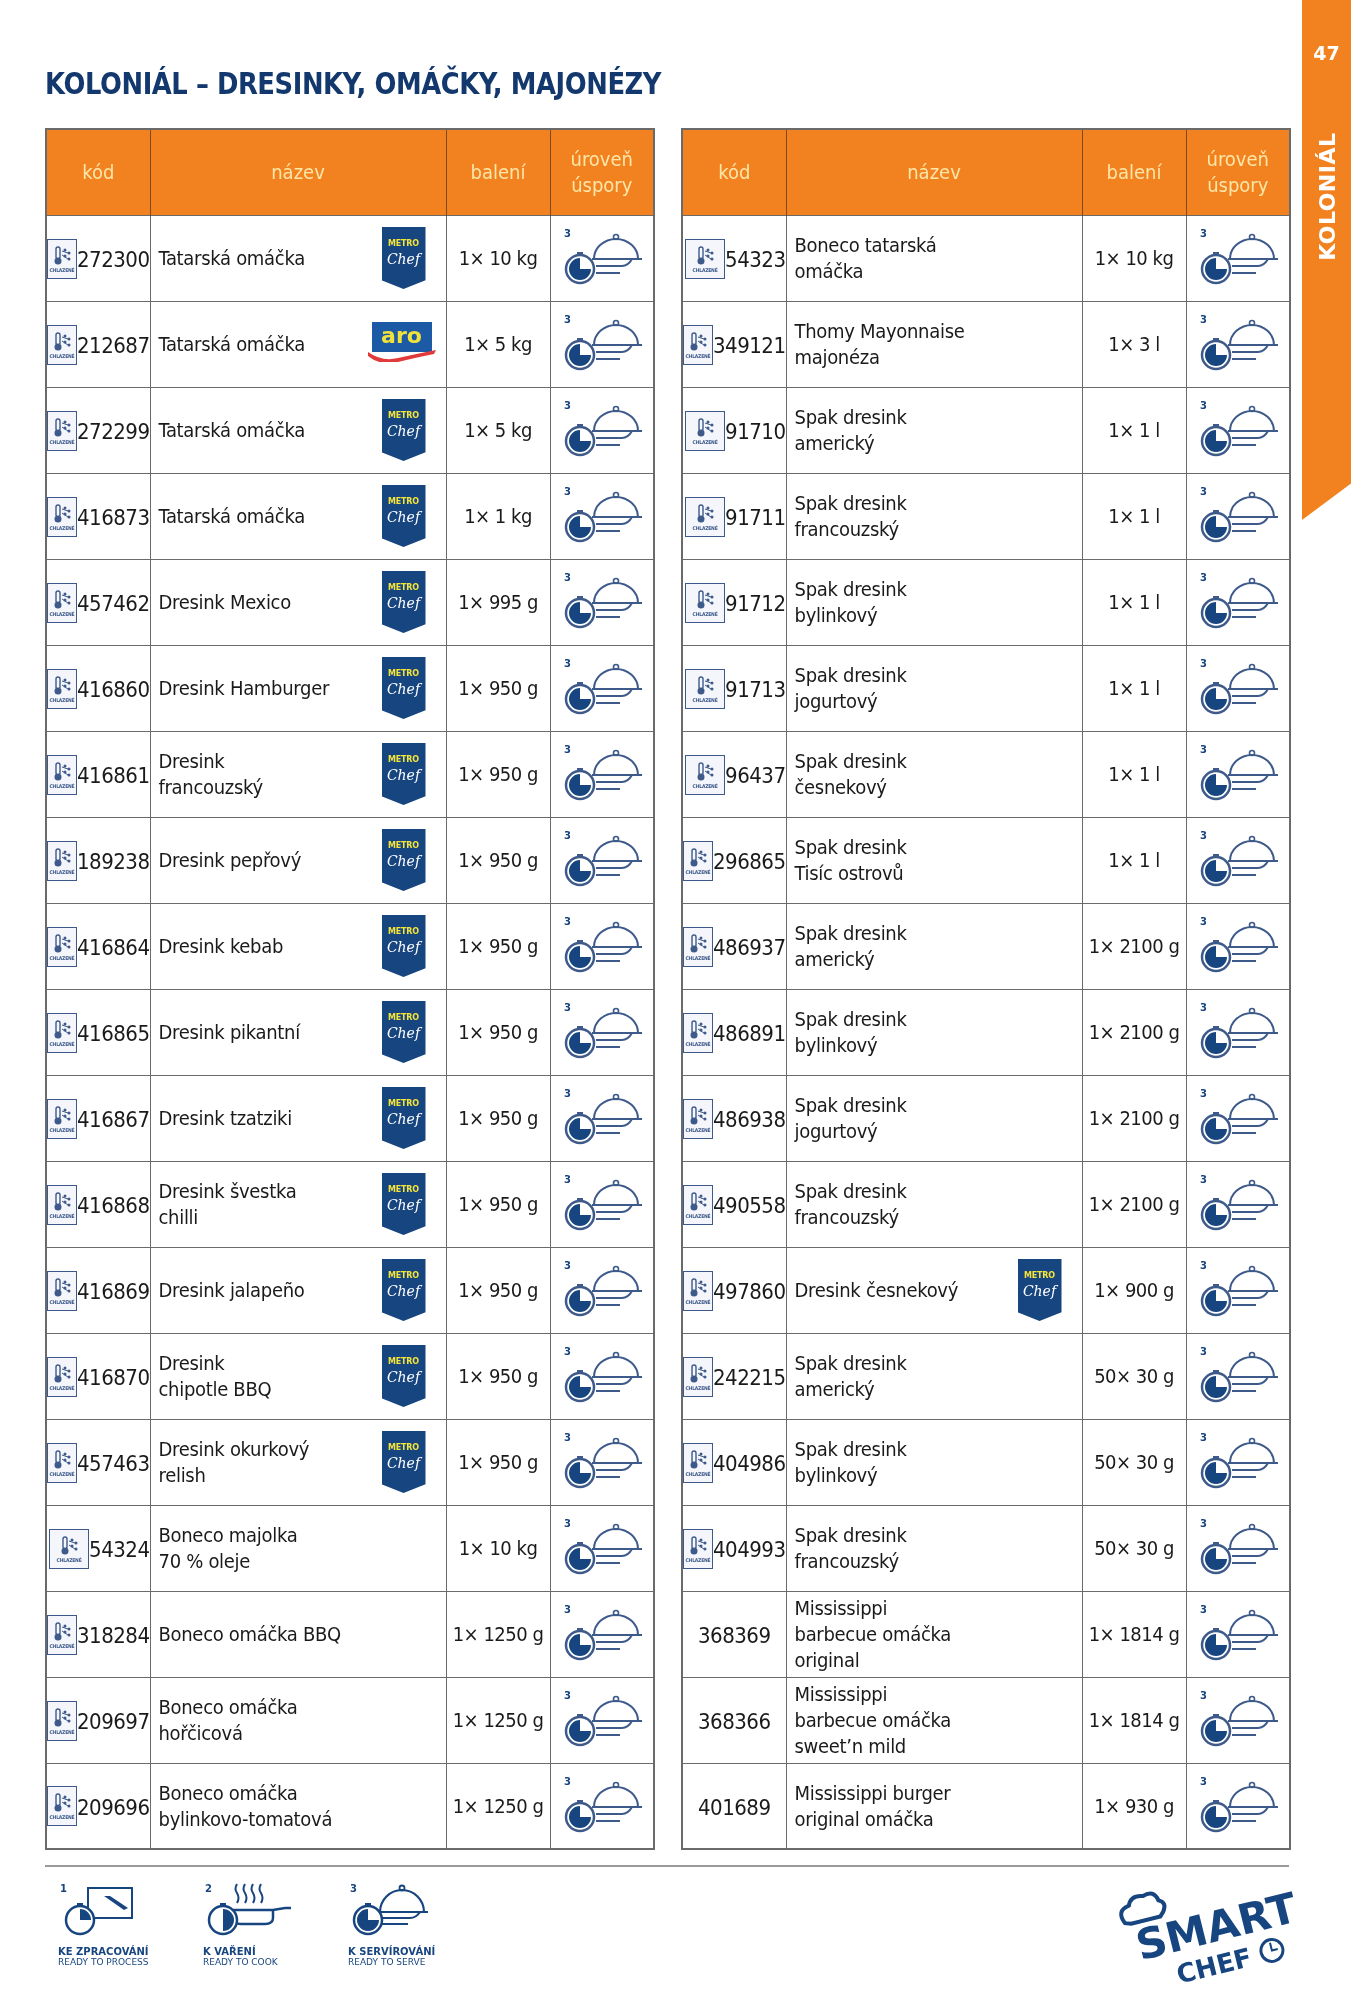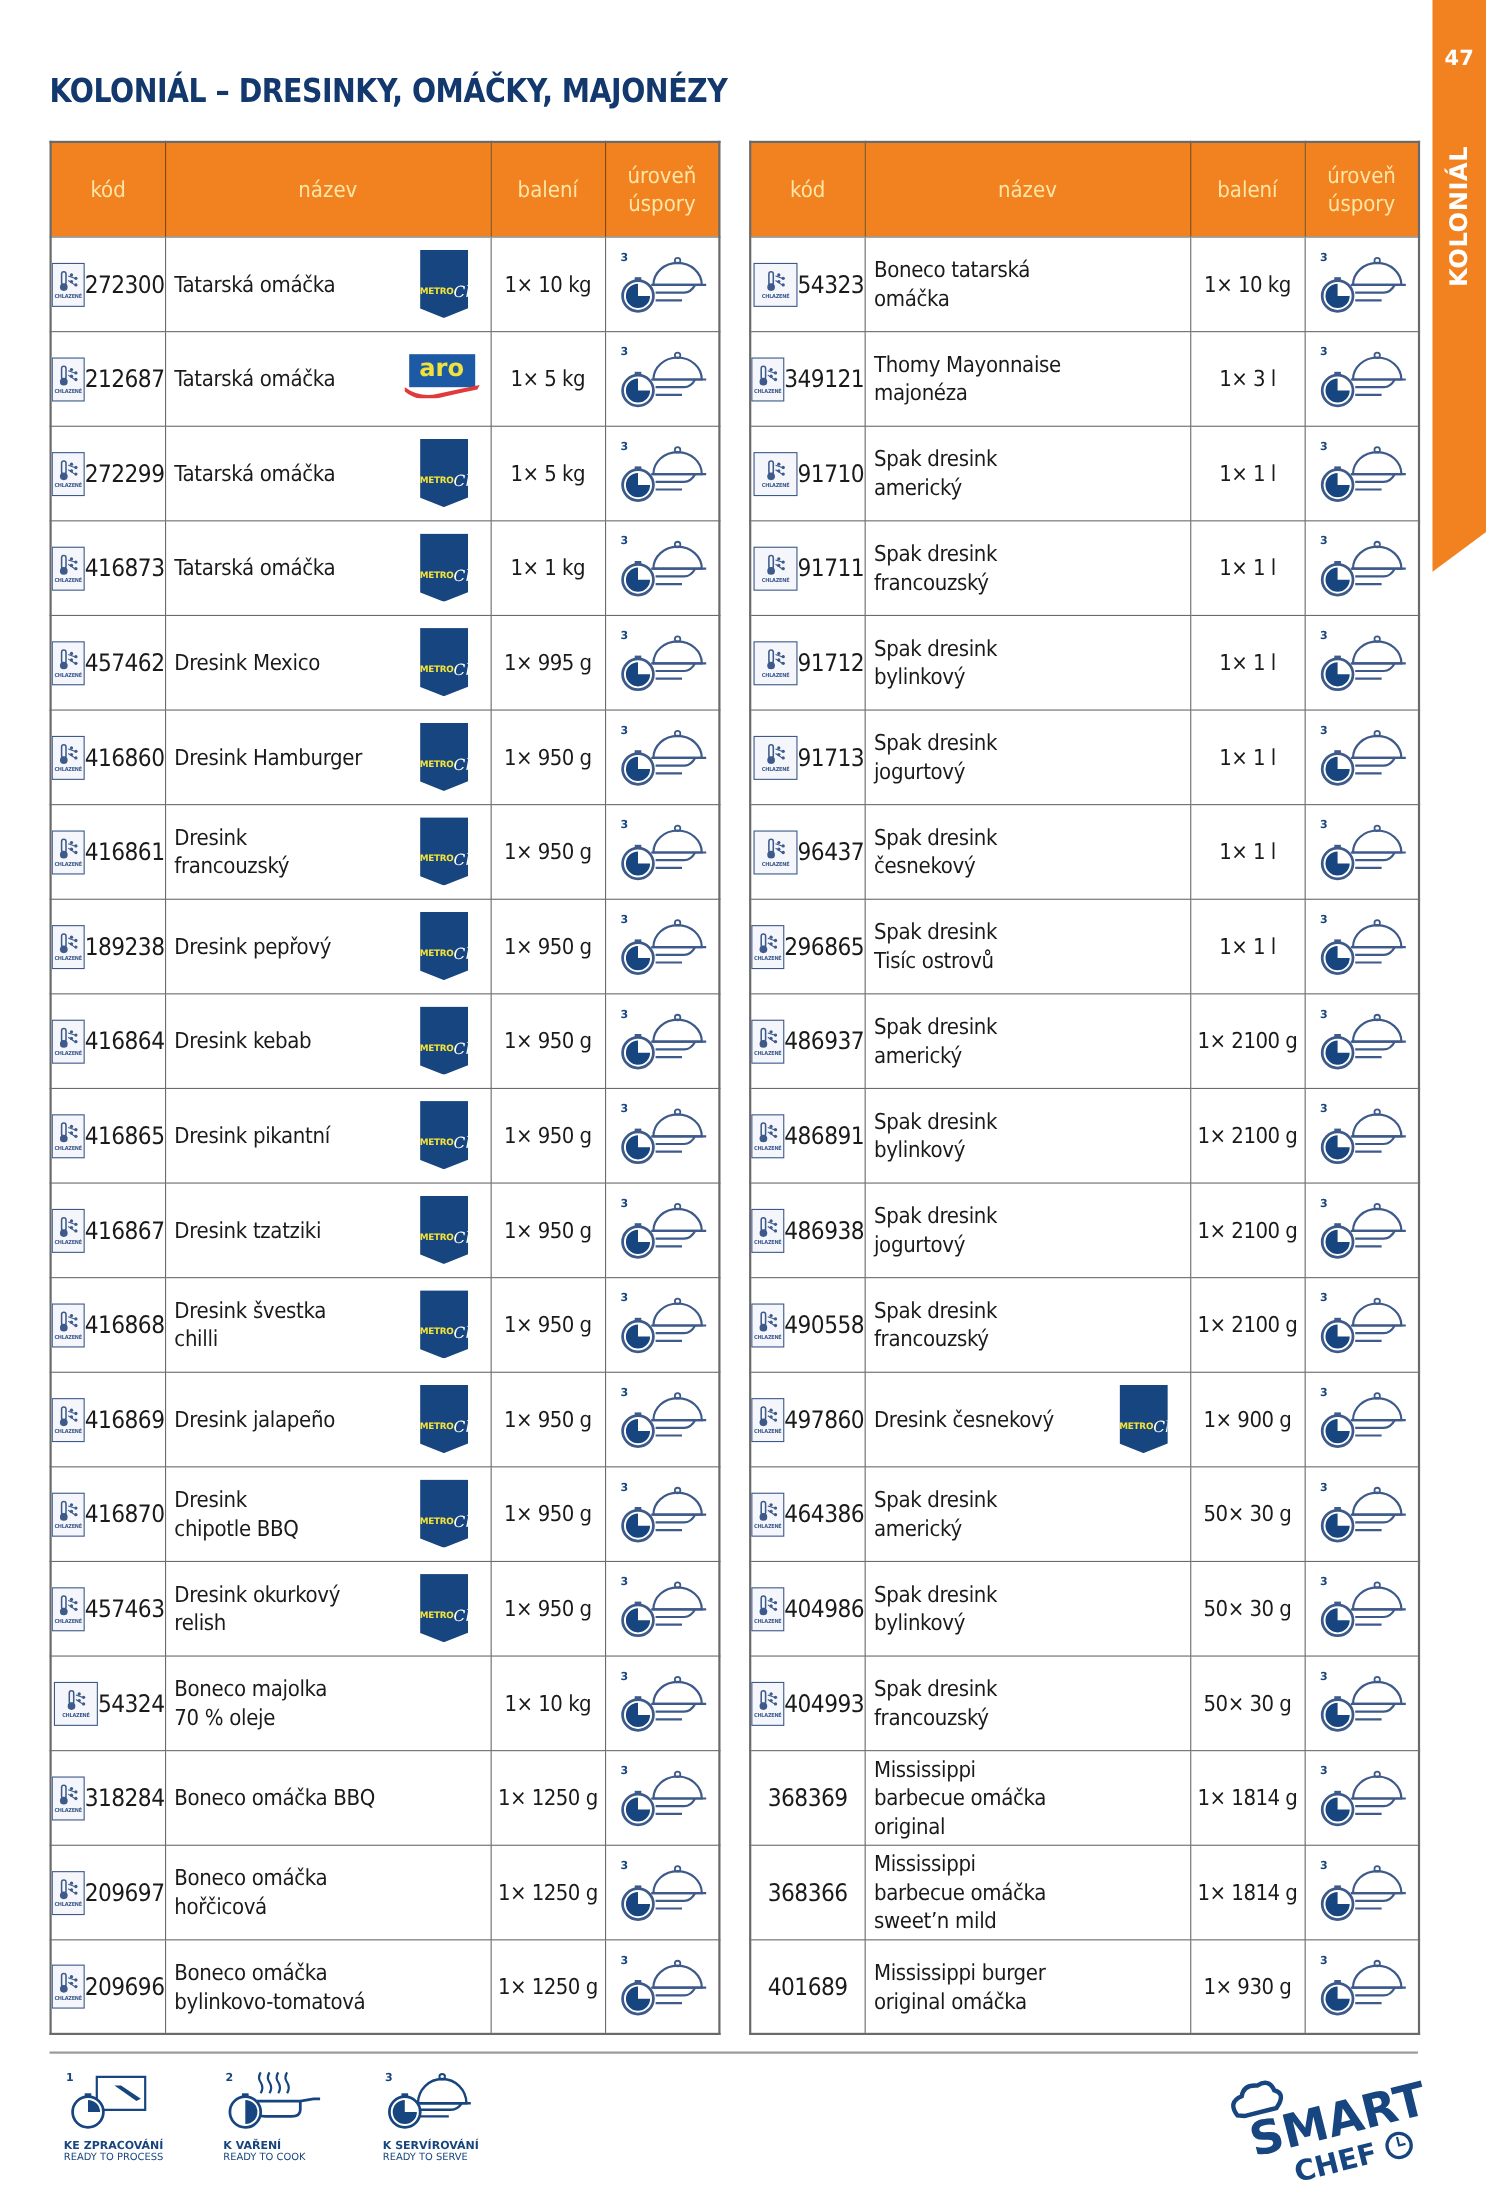--- a/index.html
+++ b/index.html
@@ -64,21 +64,21 @@
   .chill-icon svg { width: 22px; height: 22px; }
   .chill-icon .chill-text { font-size: 5px; font-weight: bold; color: #3d5a8a; line-height: 6px; letter-spacing: -0.2px; }
 
   td.name { padding: 0 6px 0 8px; position: relative; }
   td.name .name-wrap { display: flex; align-items: center; justify-content: space-between; }
   td.name .name-text { font-size: 20px; line-height: 26px; white-space: pre-line; letter-spacing: -0.3px; }
 
   .brand-metro {
     width: 44px; height: 62px; background: #17457f; margin-right: 14px; flex: none;
     clip-path: polygon(0 0, 100% 0, 100% 86%, 50% 100%, 0 86%);
-    display: flex; align-items: center; padding-top: 12px;
+    display: flex; flex-direction: column; align-items: center; padding-top: 12px;
   }
   .brand-metro .m1 { font-size: 8px; font-weight: bold; color: #f5e43a; font-family: "DejaVu Sans", sans-serif; letter-spacing: -0.2px; }
   .brand-metro .m2 { font-size: 14px; font-style: italic; color: #ffffff; font-family: "DejaVu Serif", serif; margin-top: 3px; }
 
   .brand-aro { width: 72px; height: 48px; position: relative; flex: none; margin-right: 2px; }
   .brand-aro .aro-box {
     position: absolute; left: 6px; top: 2px; width: 60px; height: 30px; background: #1c5aa6;
     color: #f0e23a; font-weight: bold; font-size: 22px; text-align: center; line-height: 28px;
     font-family: "DejaVu Sans", sans-serif;
   }
@@ -1389,21 +1389,21 @@
                 <rect x="5" y="2" width="4" height="12" rx="2" fill="none" stroke="#3d5a8a" stroke-width="1.4"></rect>
                 <circle cx="7" cy="16" r="3.5" fill="#3d5a8a"></circle>
                 <circle cx="14" cy="5" r="1.5" fill="#3d5a8a"></circle>
                 <circle cx="18" cy="8" r="1.5" fill="#3d5a8a"></circle>
                 <circle cx="14" cy="11" r="1.5" fill="#3d5a8a"></circle>
                 <circle cx="18" cy="14" r="1.5" fill="#3d5a8a"></circle>
                 <path d="M11 6 l6 2 M11 10 l6 4" stroke="#3d5a8a" stroke-width="1"></path>
               </svg>
               <span class="chill-text">CHLAZENÉ</span>
             </div>
-            <span class="num">464386</span>
+            <span class="num">242215</span>
           </div>
         </td>
         <td class="name">
           <div class="name-wrap">
             <span class="name-text">Spak dresink
 americký</span>
           </div>
         </td>
         <td class="pack">50× 30 g</td>
         <td class="level">

